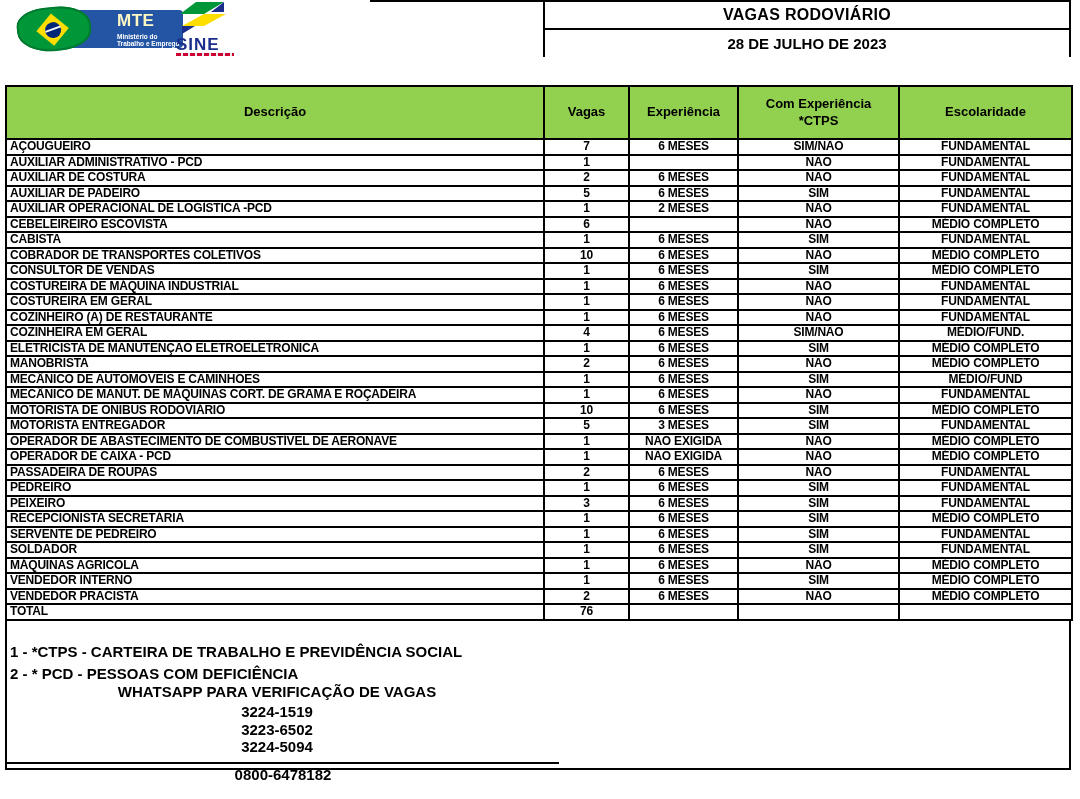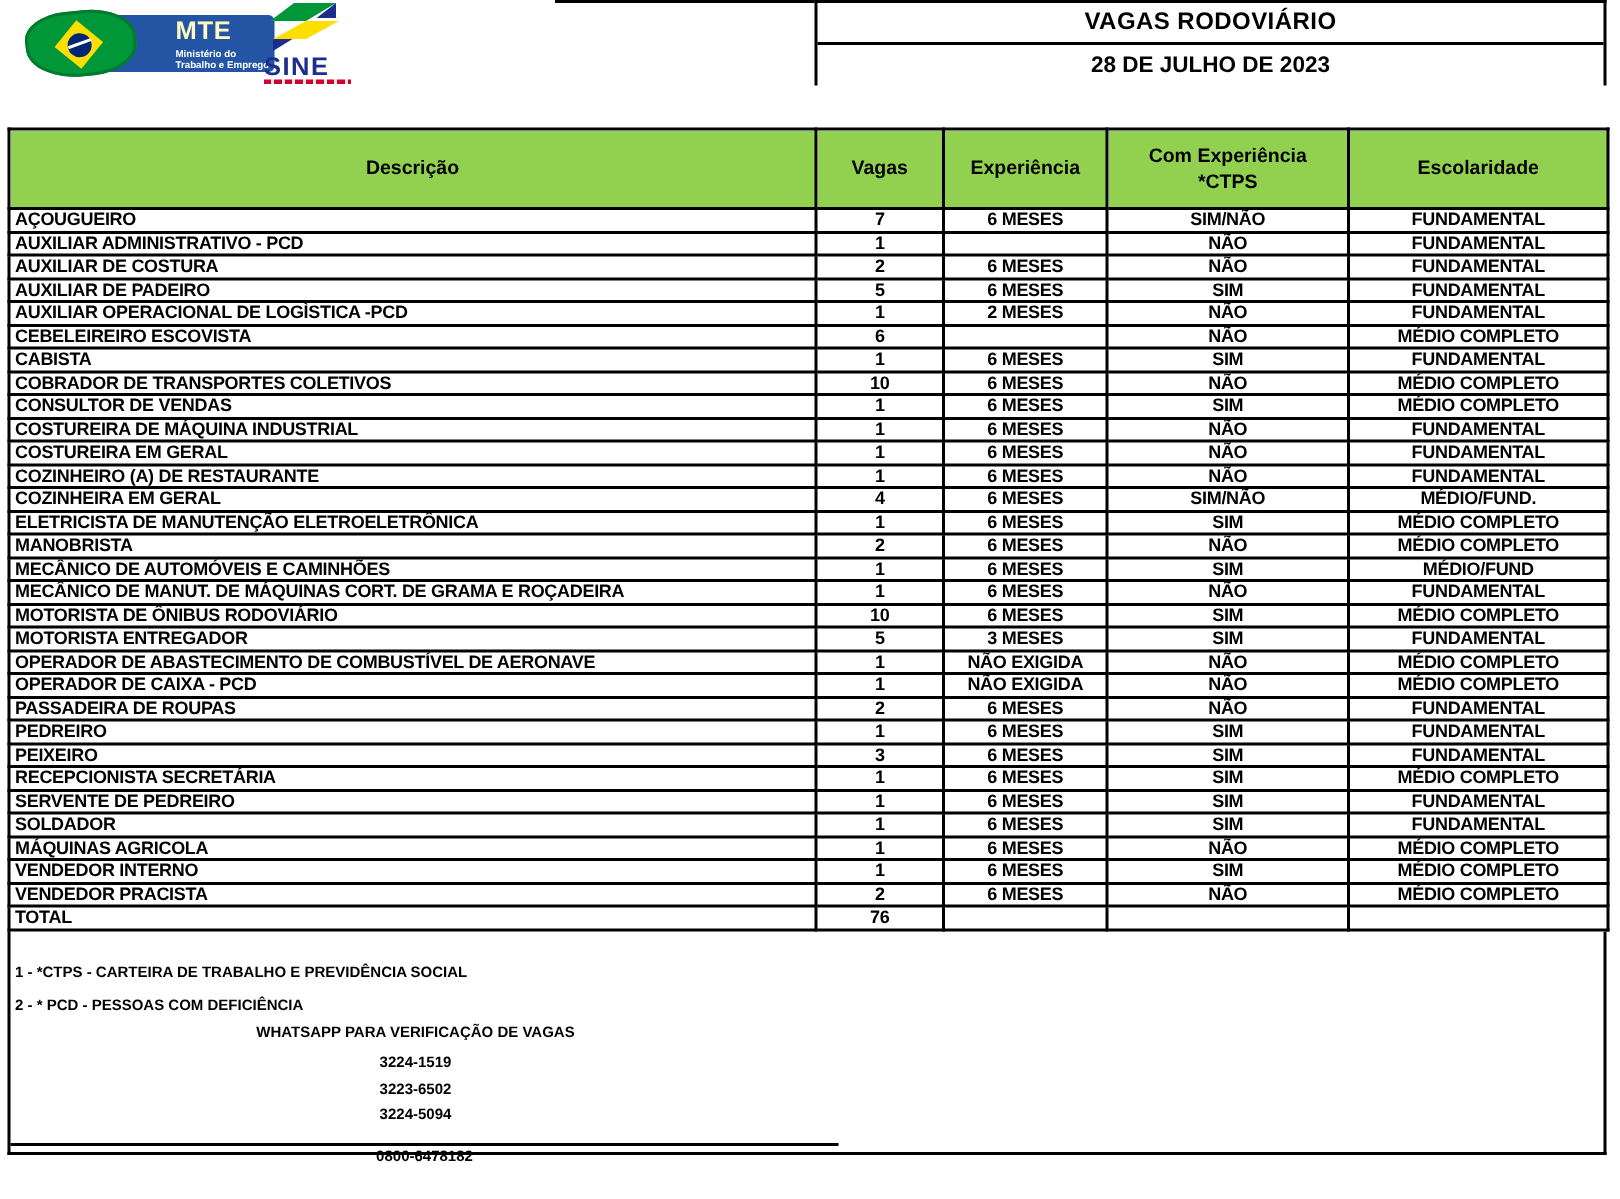--- a/index.html
+++ b/index.html
@@ -42,21 +42,21 @@
   table.vac col.c0{width:538px;} table.vac col.c1{width:85px;} table.vac col.c2{width:109px;}
   table.vac col.c3{width:161px;} table.vac col.c4{width:173px;}
   table.vac th,table.vac td{border:2px solid #000;padding:0 3px;overflow:hidden;white-space:nowrap;}
   table.vac th{background:#92D050;height:51px;font-size:13px;text-align:center;white-space:pre-line;line-height:1.25;}
   table.vac td{height:13.5px;font-size:12px;line-height:1.05;text-align:center;letter-spacing:-.2px;}
   table.vac td:first-child{text-align:left;}
   tr.total-row td{height:13.5px;}
 
   
   .footer{height:149px;box-sizing:border-box;border-left:2px solid #000;border-right:2px solid #000;
-    border-bottom:2px solid #000;position:relative;font-size:10px;}
+    border-bottom:2px solid #000;position:relative;font-size:15px;}
   .note1{position:absolute;left:3px;top:22px;}
   .note2{position:absolute;left:3px;top:44px;}
   .wa-title{position:absolute;left:0;top:62px;width:540px;text-align:center;}
   .phone{position:absolute;left:0;width:540px;text-align:center;}
   .ph0{top:82px;} .ph1{top:100px;} .ph2{top:117px;}
   .hotline-row{position:absolute;left:0;top:141px;width:552px;border-top:2px solid #000;text-align:center;padding-top:2px;}
 </style>
 </head>
 <body>
 

